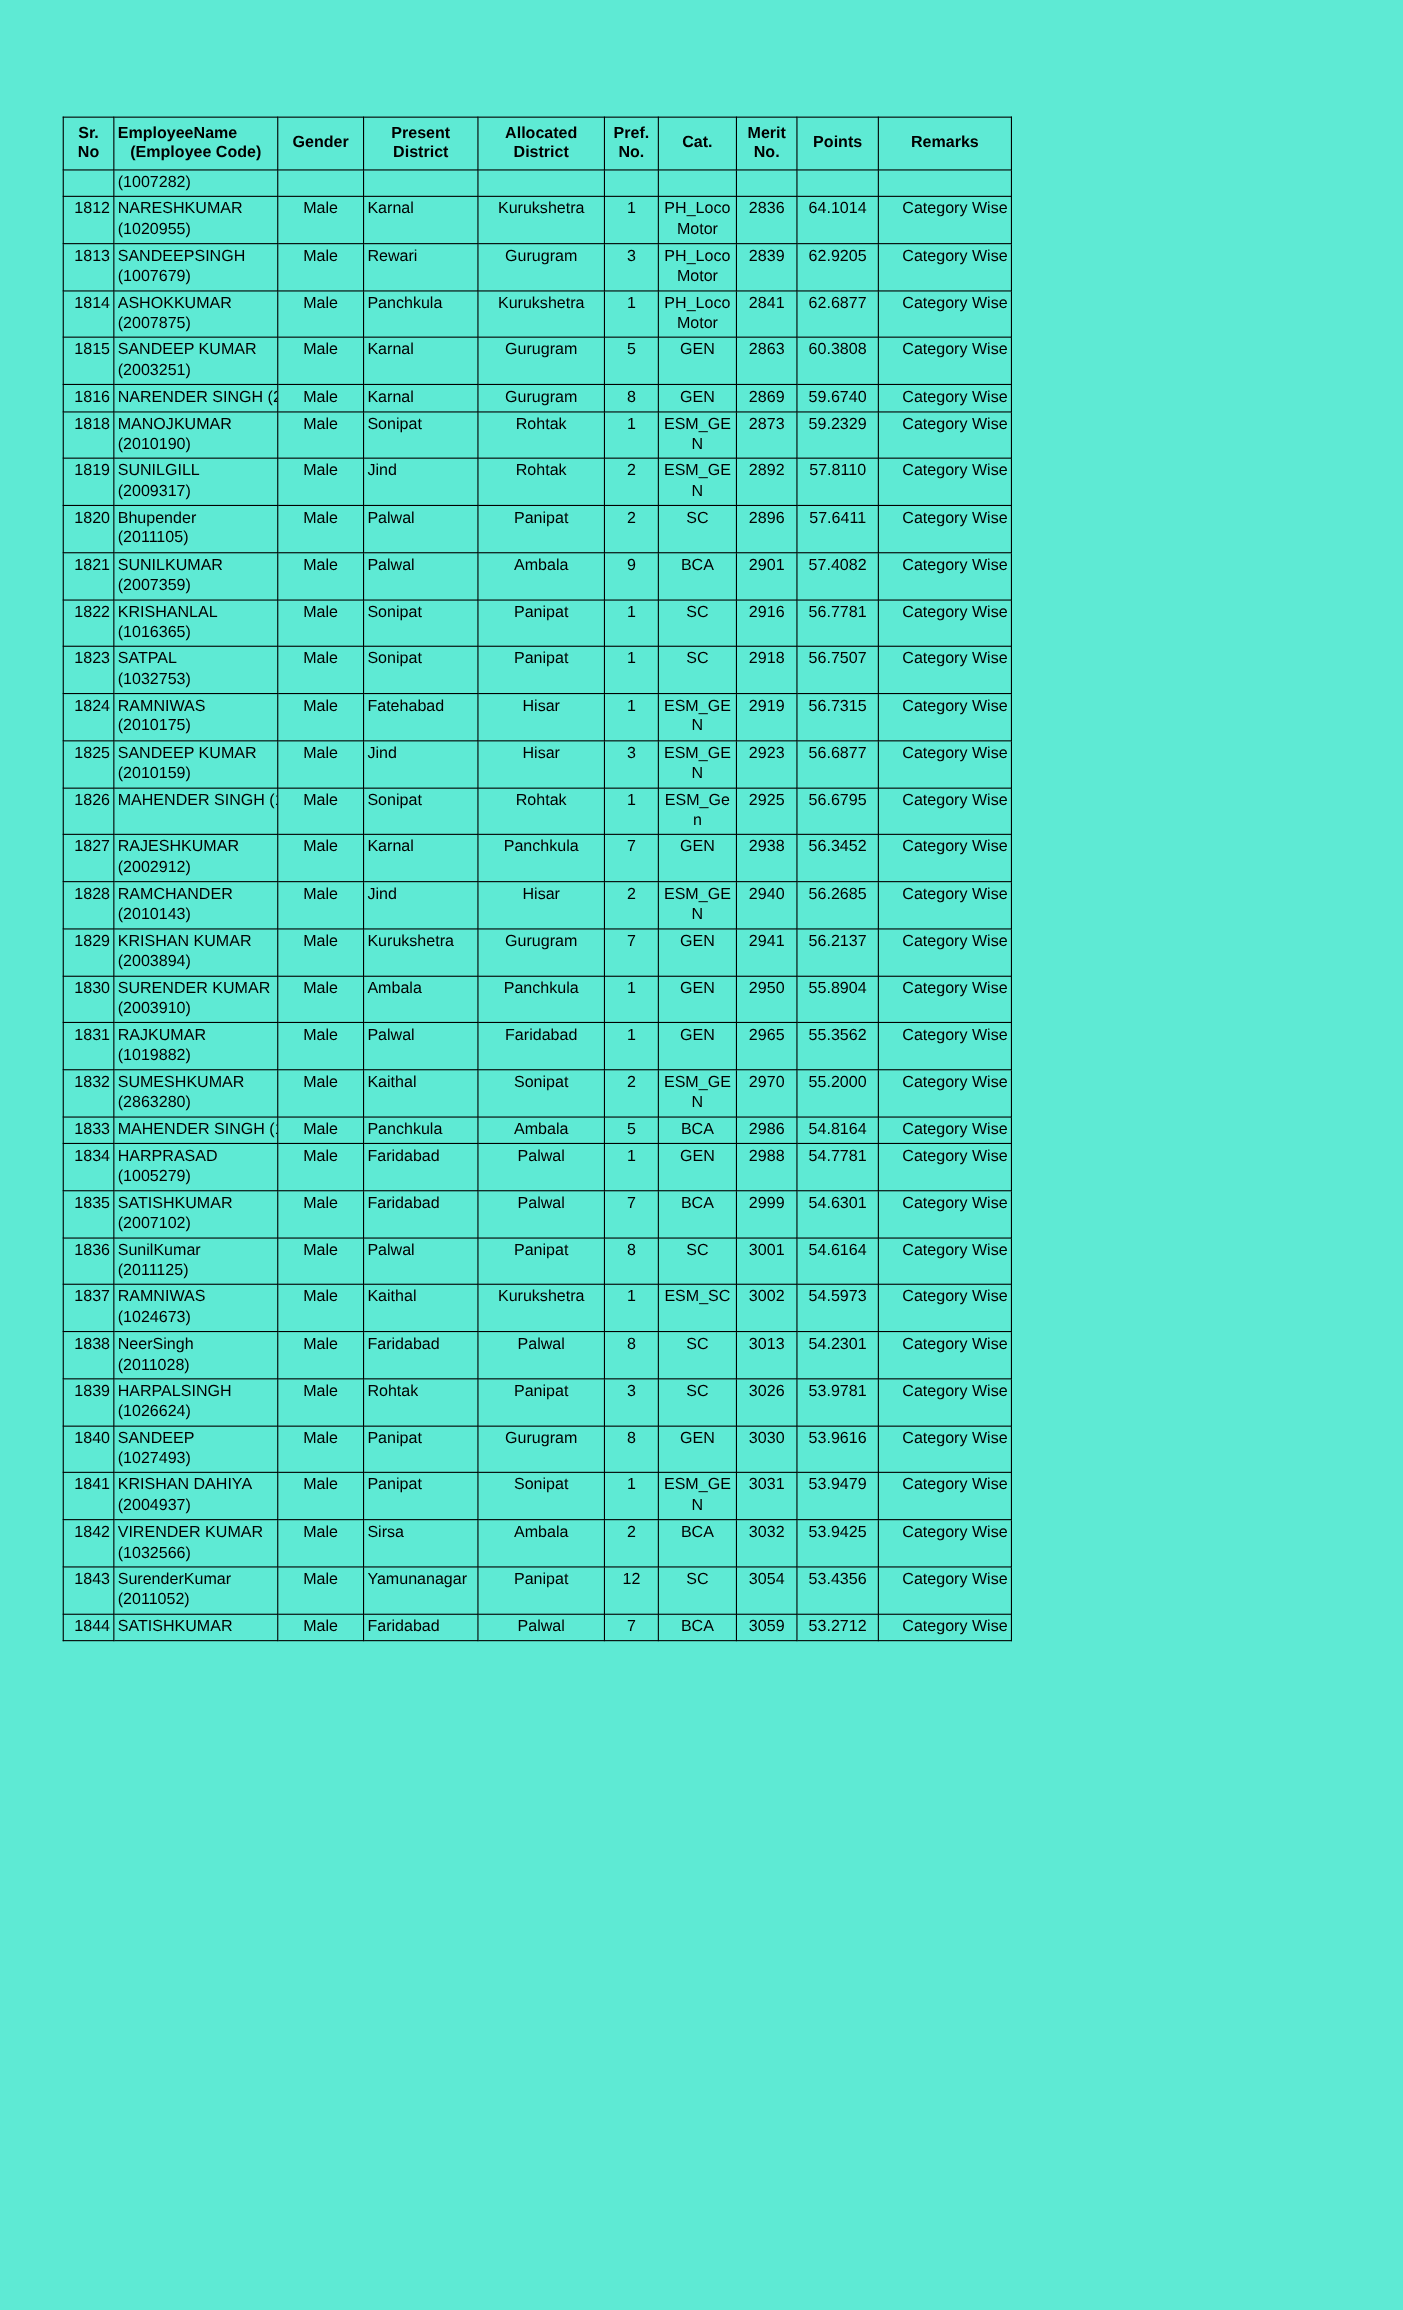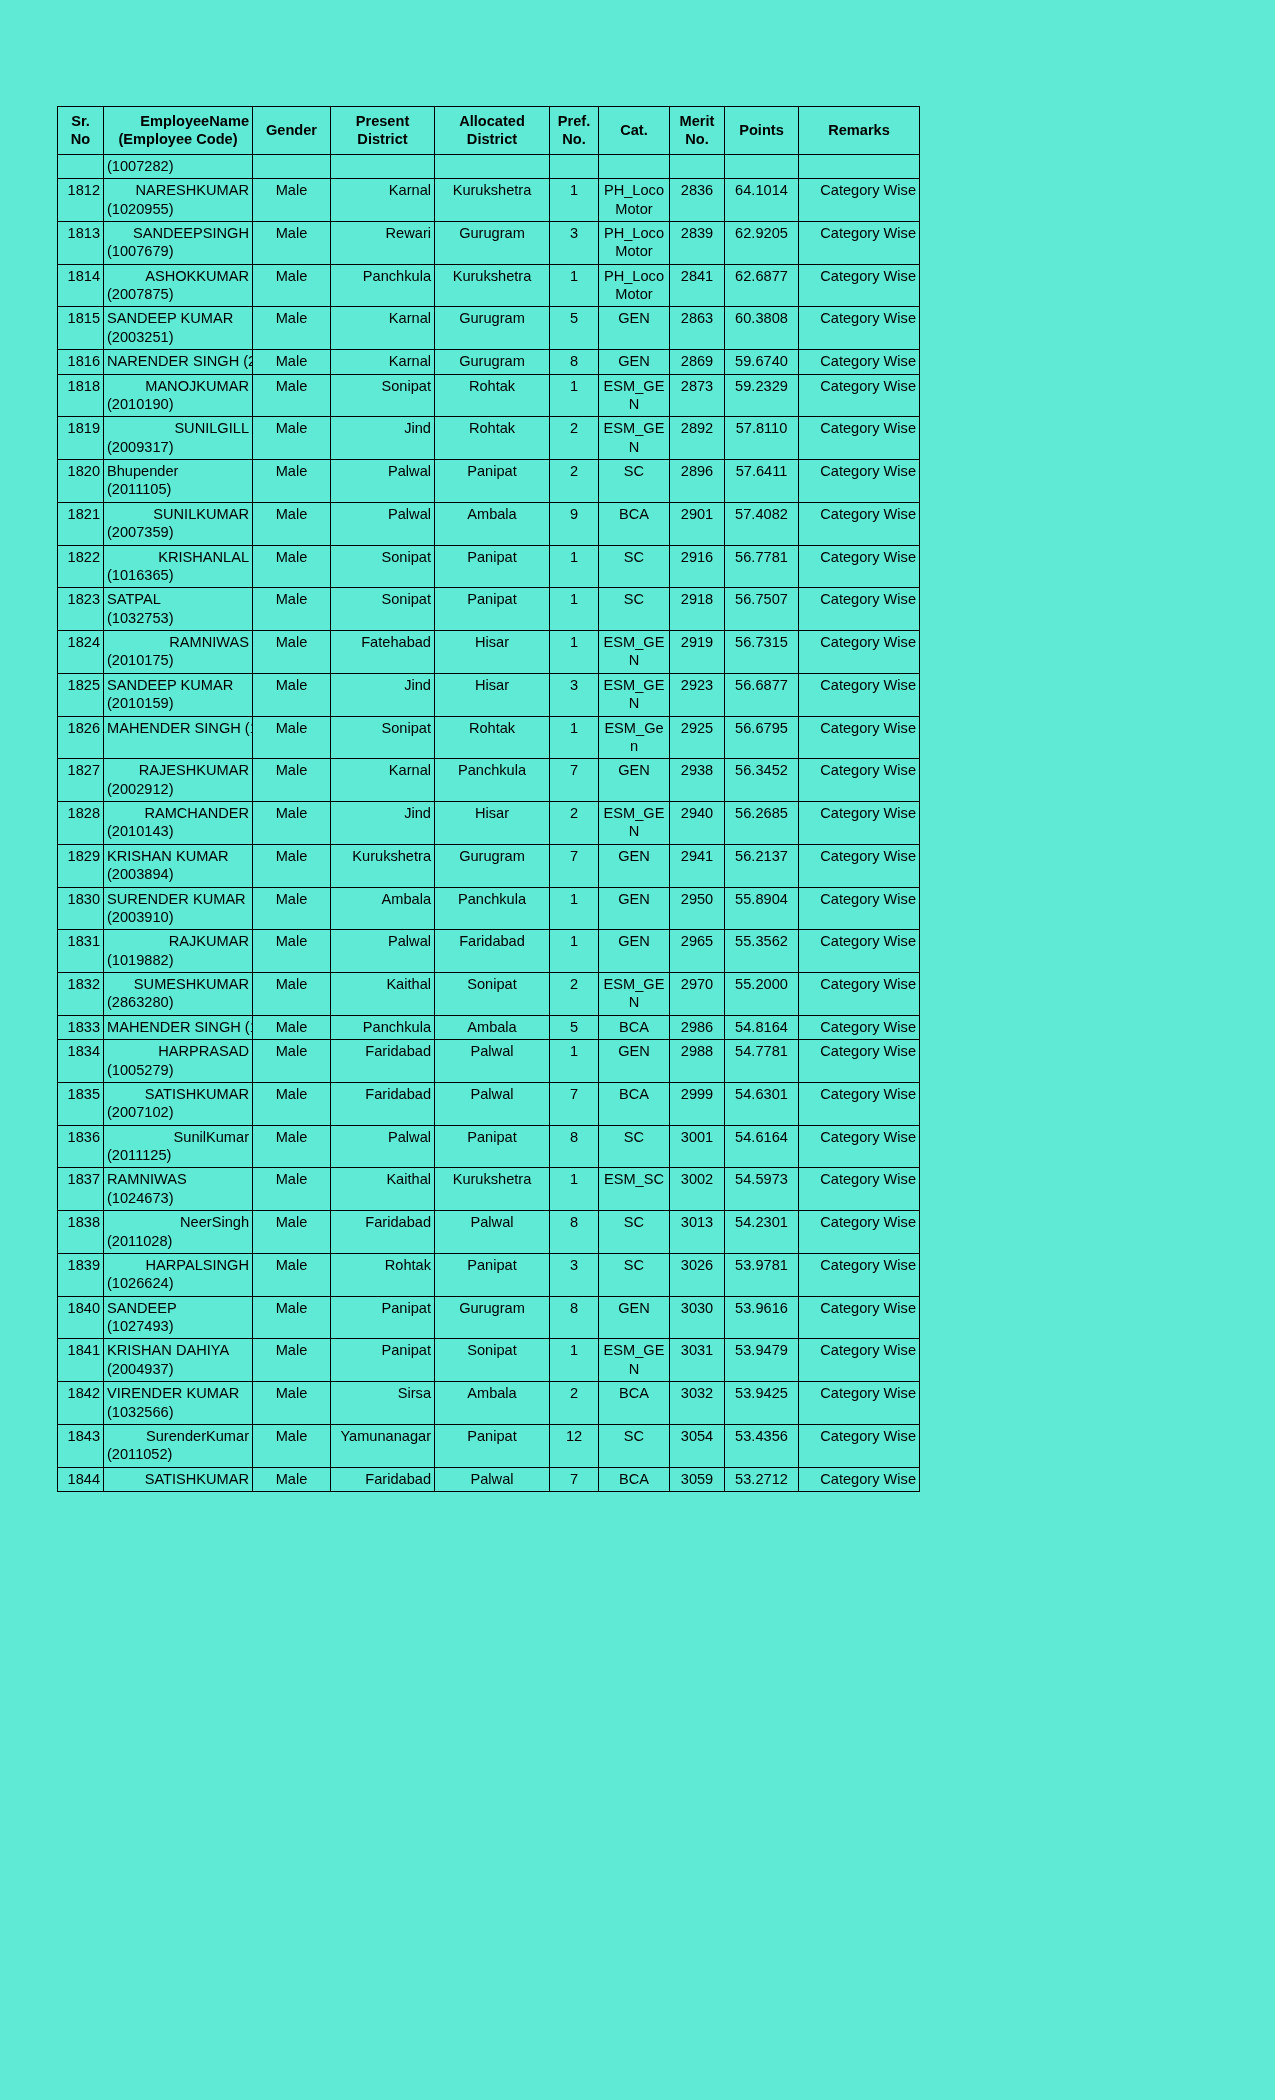--- a/index.html
+++ b/index.html
@@ -59,32 +59,32 @@
   col.c-alloc   { width: 115px; }
   col.c-pref    { width: 49px; }
   col.c-cat     { width: 71px; }
   col.c-merit   { width: 55px; }
   col.c-points  { width: 74px; }
   col.c-remarks { width: 121px; }
 
   td.sr      { text-align: right;  padding-right: 5px; }
   td.name    { text-align: justify; text-align-last: left; }
   td.gender  { text-align: center; }
-  td.present { text-align: right; margin-left: 33px; }
+  td.present { text-align: left; margin-left: 33px; }
   td.alloc   { text-align: center; }
   td.pref    { text-align: center; }
   td.cat     { text-align: center; }
   td.merit   { text-align: center; }
   td.points  { text-align: center; }
   td.remarks { text-align: right; }
 
   
   .just {
     display: flex;
-    justify-content: flex-end;
+    justify-content: flex-start;
     width: 100%;
   }
   .just.single { justify-content: flex-start; }
   .nowrapc { white-space: nowrap; }
 </style>
 </head>
 <body>
 
 <div class="page">
   <div class="table-wrap">

